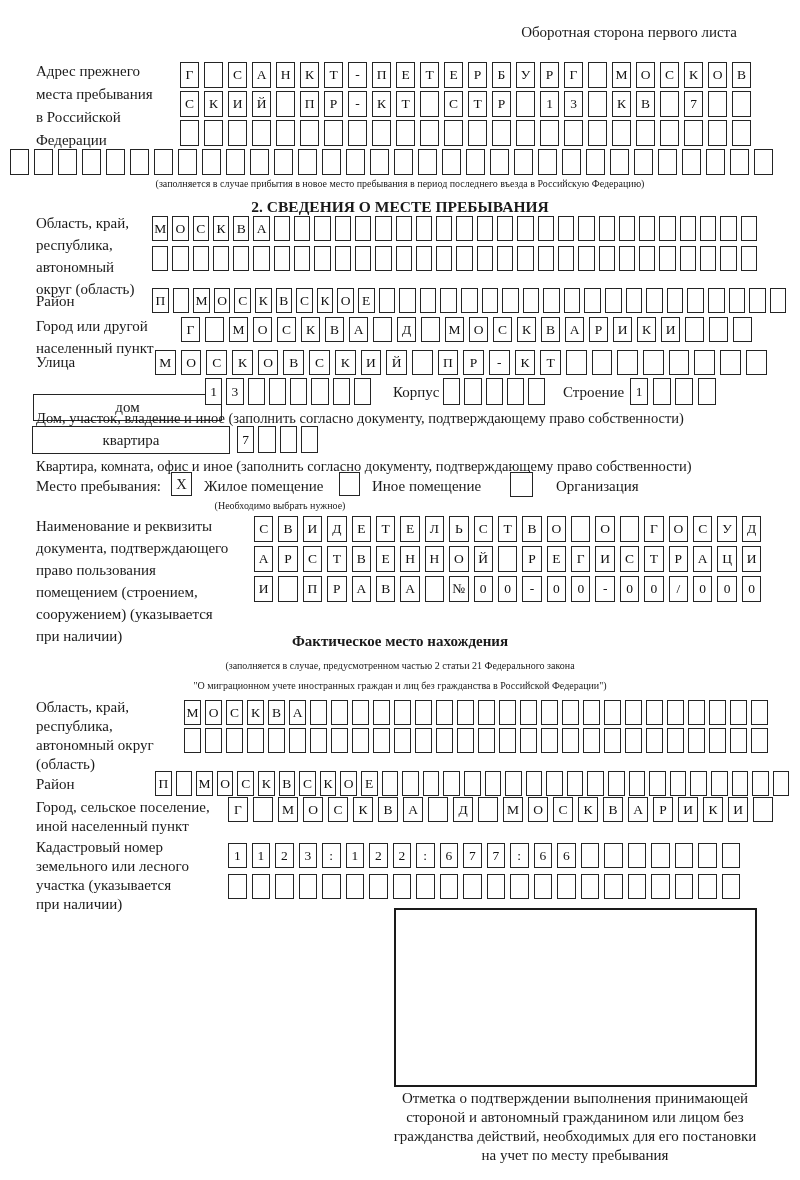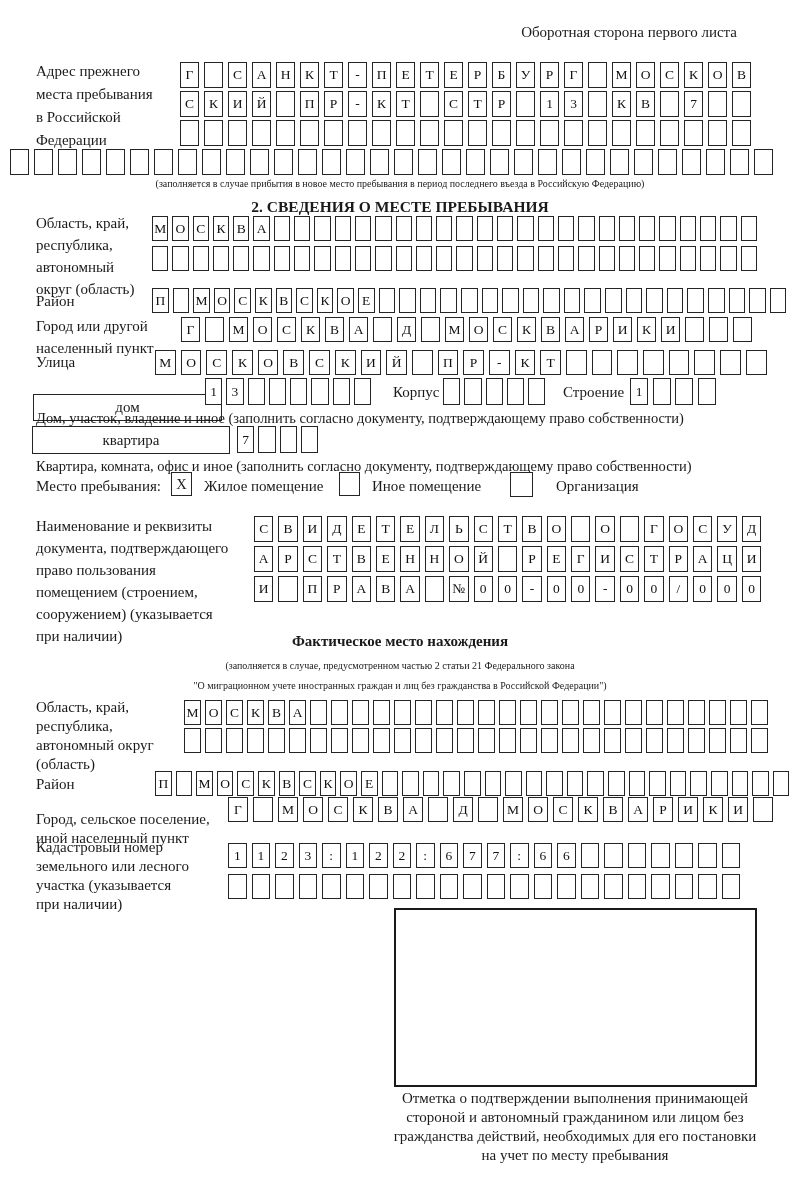--- a/index.html
+++ b/index.html
@@ -365,20 +365,21 @@
     </div>
   <div class="note" style="left:36px;top:458px;font-size:14.5px;">Квартира, комната, офис и иное (заполнить согласно документу, подтверждающему право собственности)</div>
 
   <div class="lbl" style="left:36px;top:475px;">Место пребывания:</div>
   <div class="chk" style="left:171px;top:472px;">X</div>
   <div class="lbl" style="left:204px;top:475px;">Жилое помещение</div>
   <div class="chk" style="left:339px;top:472px;"></div>
   <div class="lbl" style="left:372px;top:475px;">Иное помещение</div>
   <div class="chk" style="left:510px;top:472px;width:23px;height:25px;"></div>
   <div class="lbl" style="left:556px;top:475px;">Организация</div>
+  <div class="note" style="left:150px;top:500px;width:260px;text-align:center;">(Необходимо выбрать нужное)</div>
 
   <div class="lbl mlines" style="left:36px;top:515px;">
       <div>Наименование и реквизиты</div>
       <div>документа, подтверждающего</div>
       <div>право пользования</div>
       <div>помещением (строением,</div>
       <div>сооружением) (указывается</div>
       <div>при наличии)</div>
     </div>
   <div class="cellrow rc-doc" style="left:254px;top:516px;">
@@ -552,21 +553,21 @@
       <span class="cell"></span>
       <span class="cell"></span>
       <span class="cell"></span>
       <span class="cell"></span>
       <span class="cell"></span>
       <span class="cell"></span>
       <span class="cell"></span>
       <span class="cell"></span>
     </div>
 
-  <div class="lbl lh19 mlines" style="left:36px;top:798px;margin-top:12px;">
+  <div class="lbl lh19 mlines" style="left:36px;top:798px;">
       <div>Город, сельское поселение,</div>
       <div>иной населенный пункт</div>
     </div>
   <div class="cellrow rc-fgo" style="left:228px;top:797px;">
       <span class="cell">Г</span>
       <span class="cell"></span>
       <span class="cell">М</span>
       <span class="cell">О</span>
       <span class="cell">С</span>
       <span class="cell">К</span>

